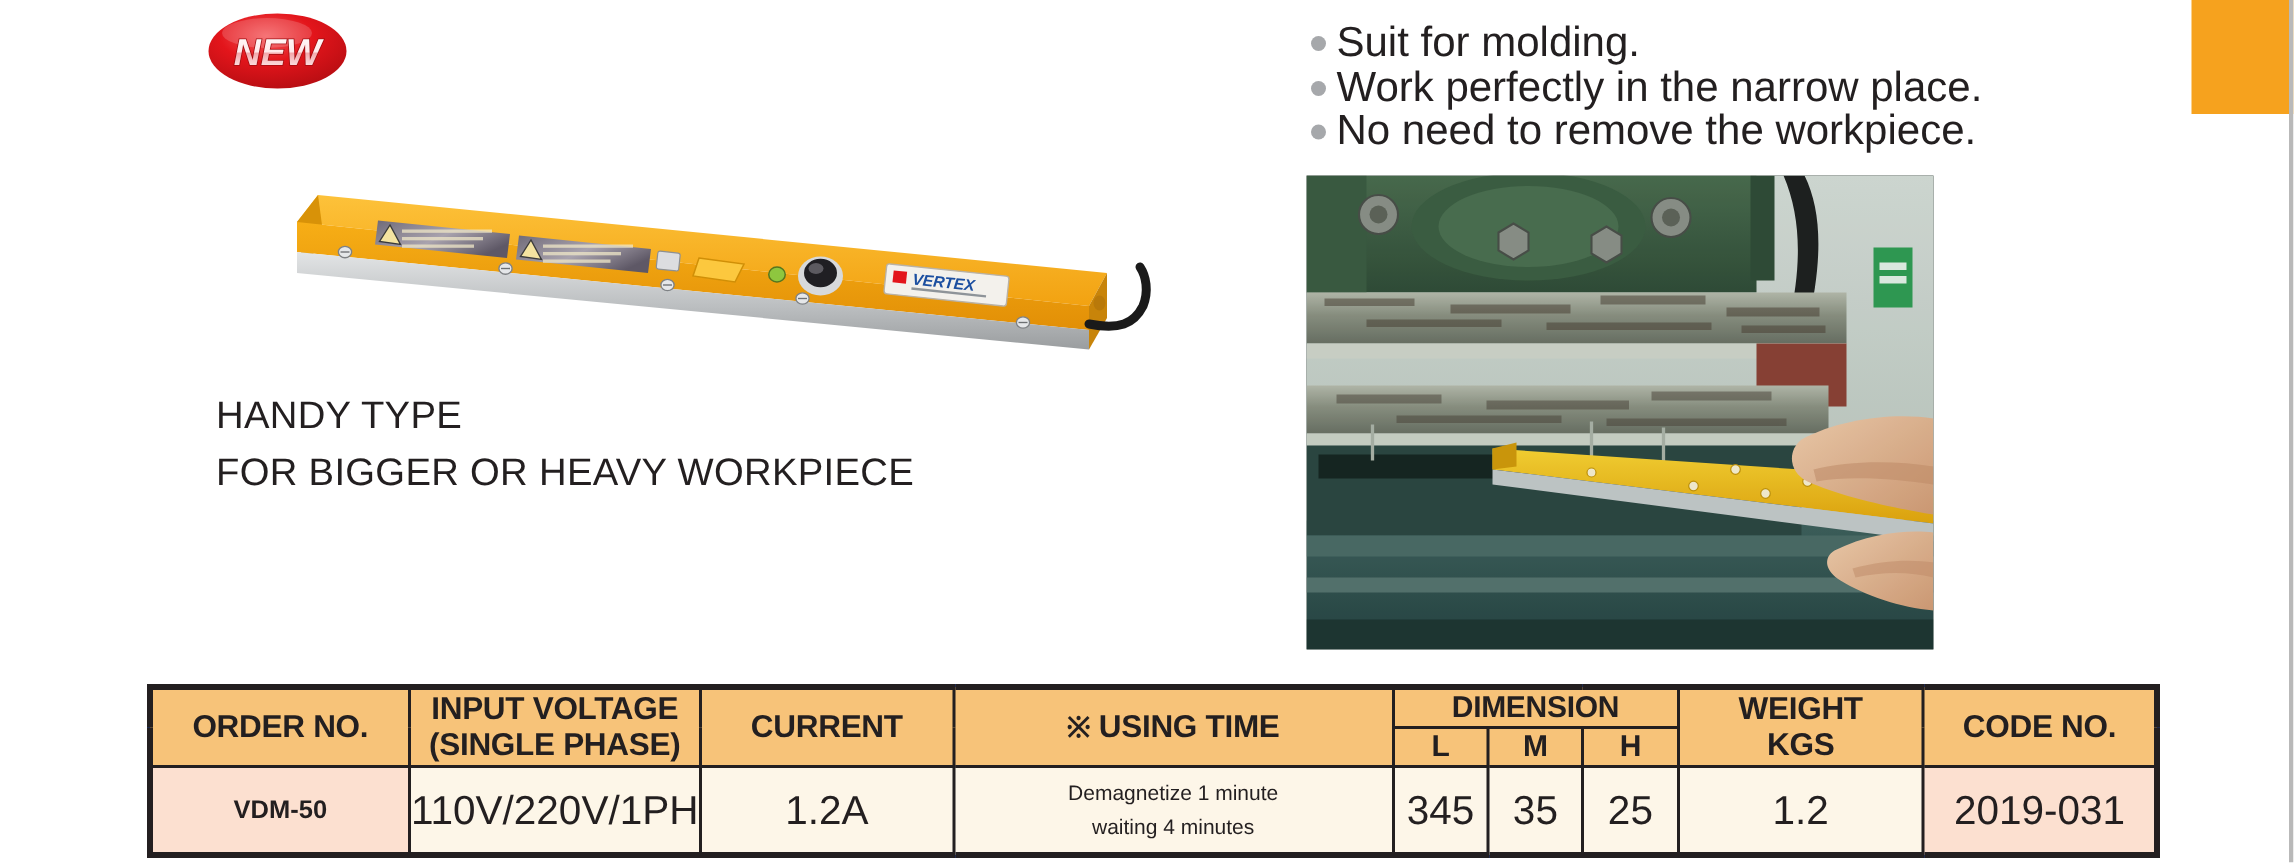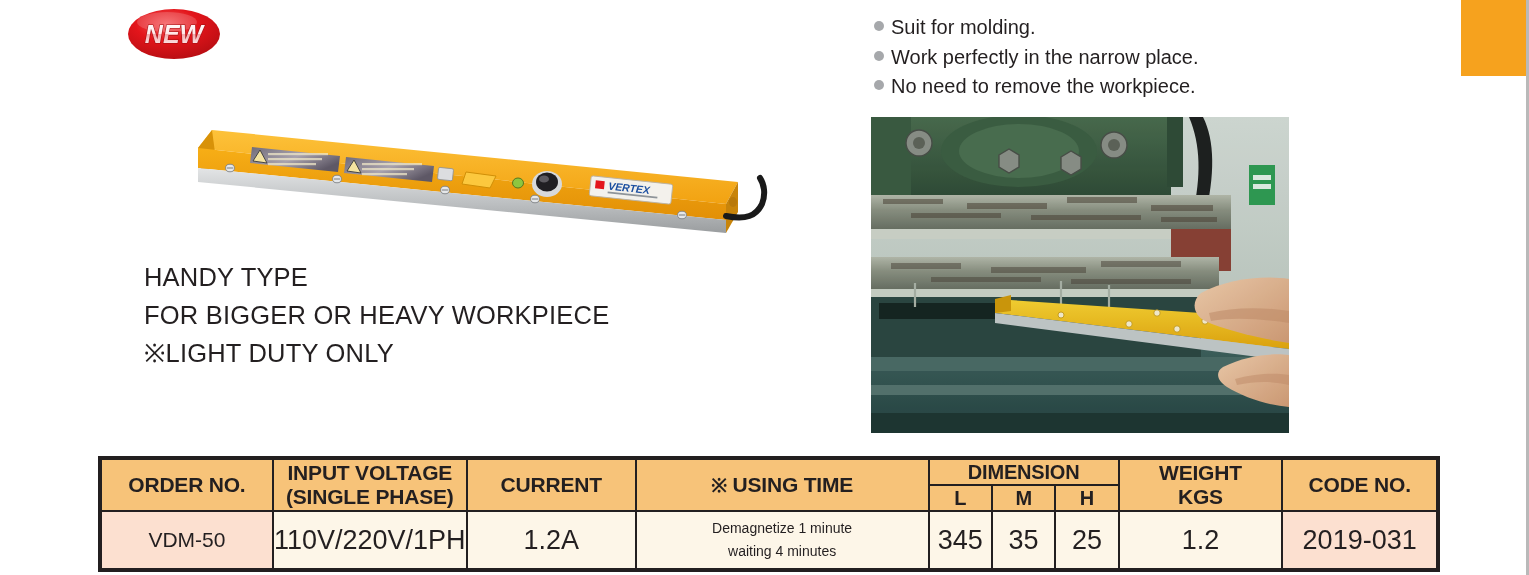--- a/index.html
+++ b/index.html
@@ -31,21 +31,21 @@
     right: 0px;
     top: 0px;
     width: 3px;
     height: 575px;
     background: #b9b9b9;
   }
 
   
   #new-badge {
     position: absolute;
-    left: 127px;
+    left: 138px;
     top: 7px;
     width: 95px;
     height: 54px;
   }
   #new-badge svg { display: block; }
 
   
   #product-photo {
     position: absolute;
     left: 190px;
@@ -72,21 +72,21 @@
   
   #features {
     position: absolute;
     left: 874px;
     top: 13px;
     width: 470px;
   }
   #features .feat {
     display: flex;
     align-items: baseline;
-    font-size: 20px;
+    font-size: 28px;
     line-height: 29.5px;
     color: #231f20;
     white-space: nowrap;
   }
   #features .dot {
     width: 10px;
     height: 10px;
     border-radius: 50%;
     background: #a6a8ab;
     margin-right: 7px;
@@ -136,22 +136,22 @@
   #spec-table .cell {
     background: #fdf6e8;
     font-size: 27px;
     height: 56px;
     font-weight: normal;
   }
   #spec-table .cell-accent {
     background: #fce0d0;
   }
   #spec-table .cell-order {
-    font-weight: normal;
-    font-size: 21px;
+    font-weight: bold;
+    font-size: 17px;
   }
   #spec-table .two-line {
     font-size: 14px;
     line-height: 23px;
   }
   #spec-table .outer-top { border-top-width: 4px; }
   #spec-table .outer-bottom { border-bottom-width: 4px; }
   #spec-table .outer-left { border-left-width: 4px; }
   #spec-table .outer-right { border-right-width: 4px; }
   .mark { font-size: 19px; }
@@ -264,21 +264,20 @@
 
     <ellipse cx="543" cy="82" rx="4" ry="5" fill="#b9790a"></ellipse>
 
     <path d="M536,96 C556,100 566,96 572,84 C576,74 574,64 570,58" stroke="#1a1a1a" stroke-width="6" fill="none" stroke-linecap="round"></path>
   </svg>
 </div>
 
 <div id="headings">
   <div class="hline">HANDY TYPE</div>
   <div class="hline">FOR BIGGER OR HEAVY WORKPIECE</div>
-  <div class="hline">※LIGHT DUTY ONLY</div>
 </div>
 
 <div id="features">
   <div class="feat">
     <span class="dot"></span>
     <span>Suit for molding.</span>
   </div>
   <div class="feat">
     <span class="dot"></span>
     <span>Work perfectly in the narrow place.</span>

